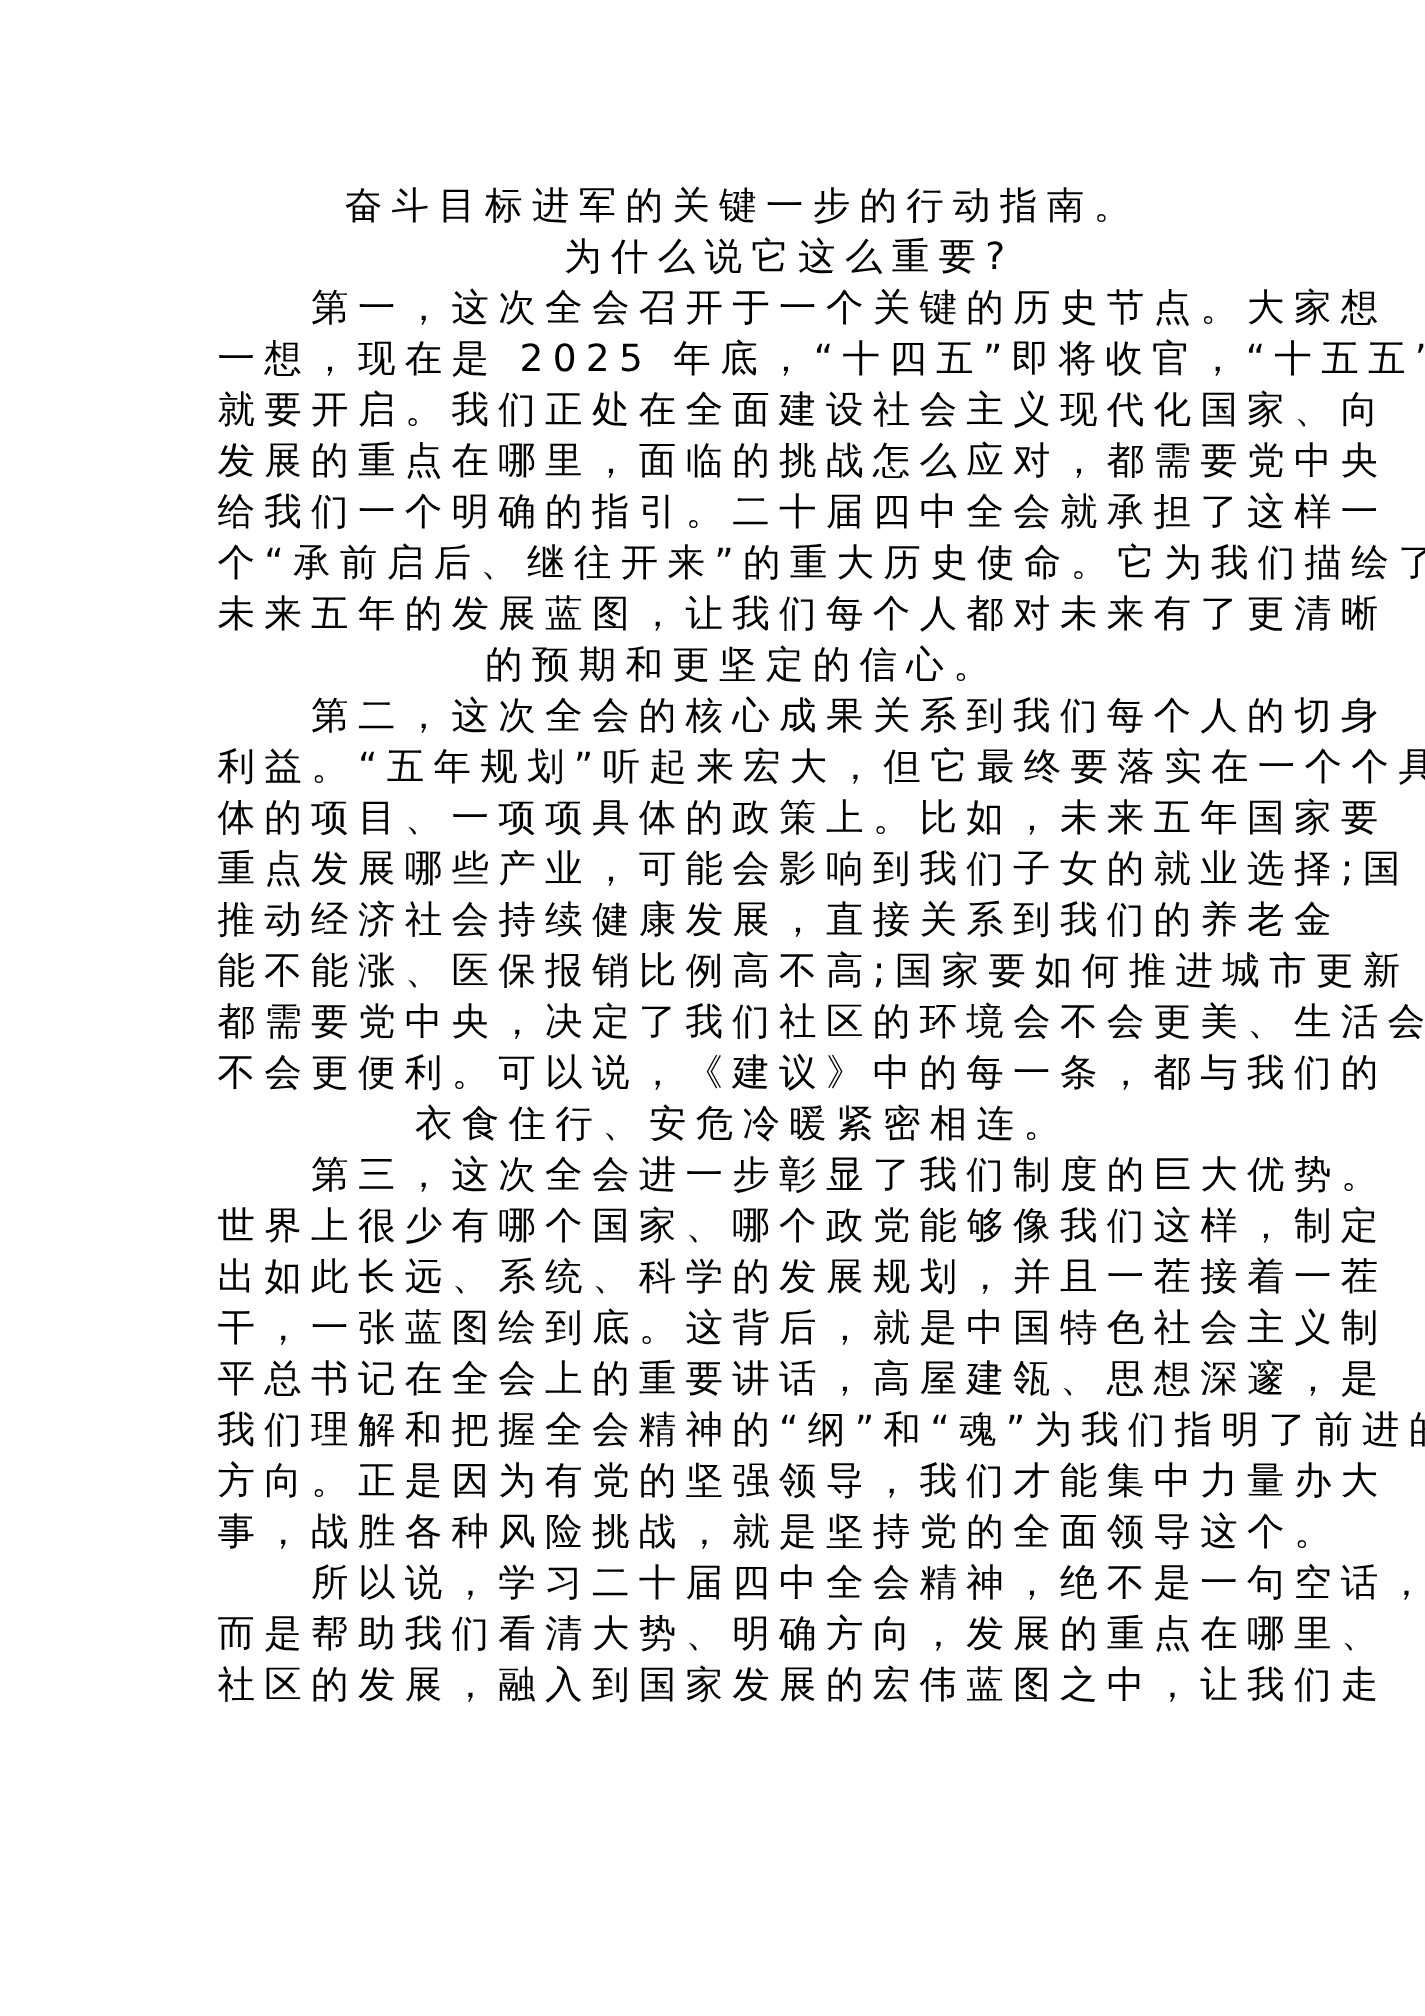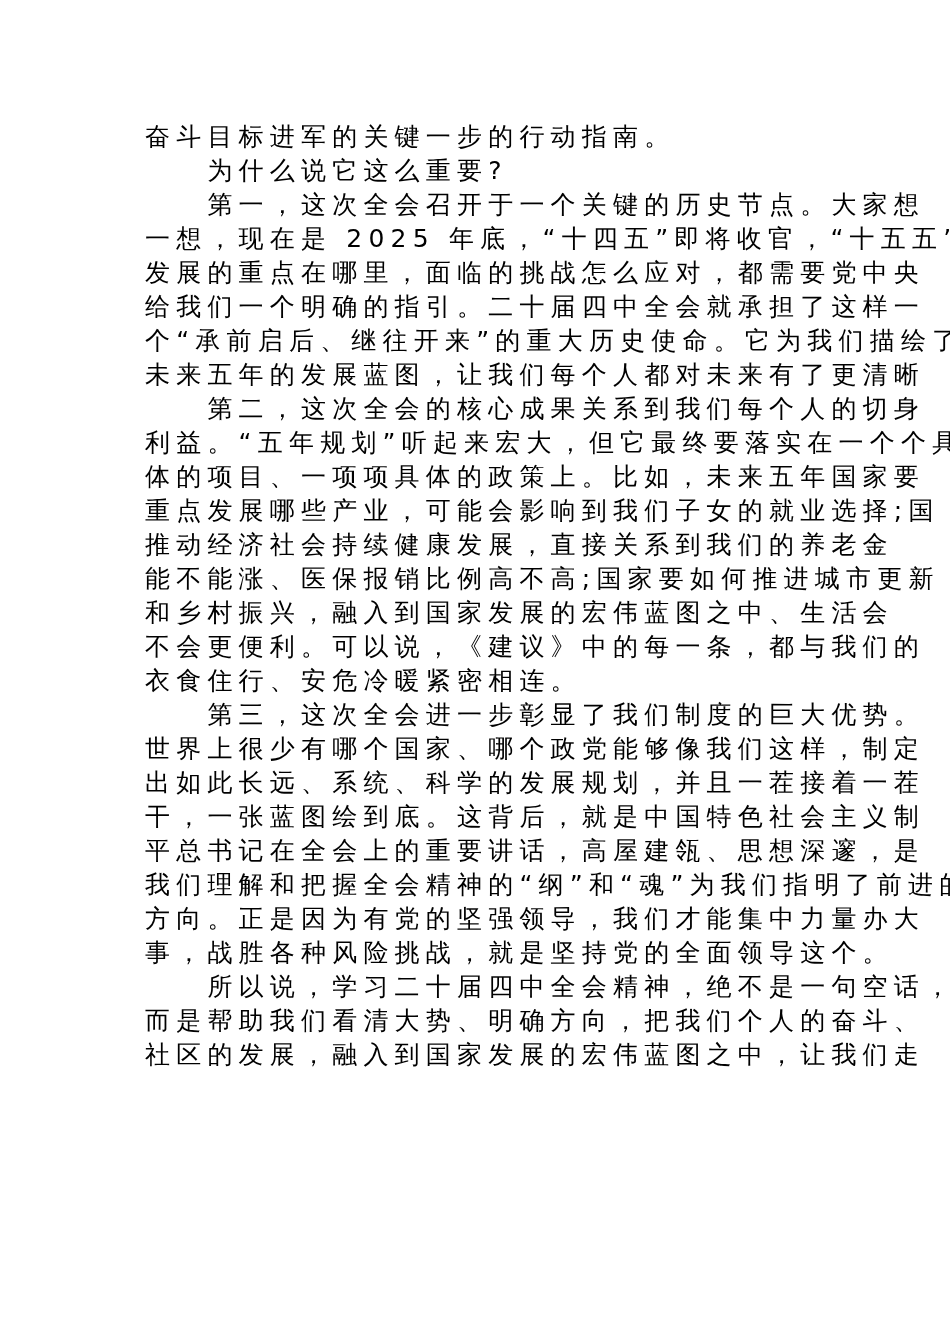--- a/index.html
+++ b/index.html
@@ -1,54 +1,56 @@
 <!DOCTYPE html>
 <html><head>
 <meta charset="utf-8">
 <style>
   html, body { margin: 0; padding: 0; background: #ffffff; }
   body { width: 950px; height: 1344px; position: relative; overflow: hidden; }
   .page {
-    position: absolute; left: 0; top: 0; width: 950px; height: 1156px; background: #ffffff;
+    position: absolute; left: 0; top: 0; width: 950px; height: 1156px; background: #ffffff; text-align: center;
   }
   .text-block {
     position: absolute; left: 145px; top: 120px; width: 700px;
     font-family: "DejaVu Sans", "Liberation Sans", sans-serif;
     font-size: 25px; line-height: 34.03px; color: #000000;
     letter-spacing: 6.2px;
   }
   .line { display: block; white-space: nowrap; height: 34.03px; }
 </style>
 </head>
 <body>
 
 <div class="page">
   <div class="text-block">
     <span class="line">奋斗目标进军的关键一步的行动指南。</span>
     <span class="line">　　为什么说它这么重要?</span>
     <span class="line">　　第一，这次全会召开于一个关键的历史节点。大家想</span>
     <span class="line">一想，现在是 2025 年底，“十四五”即将收官，“十五五”马上</span>
+    <span class="line">就要开启。我们正处在全面建设社会主义现代化国家、向</span>
     <span class="line">发展的重点在哪里，面临的挑战怎么应对，都需要党中央</span>
     <span class="line">给我们一个明确的指引。二十届四中全会就承担了这样一</span>
     <span class="line">个“承前启后、继往开来”的重大历史使命。它为我们描绘了</span>
     <span class="line">未来五年的发展蓝图，让我们每个人都对未来有了更清晰</span>
+    <span class="line">的预期和更坚定的信心。</span>
     <span class="line">　　第二，这次全会的核心成果关系到我们每个人的切身</span>
     <span class="line">利益。“五年规划”听起来宏大，但它最终要落实在一个个具</span>
     <span class="line">体的项目、一项项具体的政策上。比如，未来五年国家要</span>
     <span class="line">重点发展哪些产业，可能会影响到我们子女的就业选择;国</span>
     <span class="line">推动经济社会持续健康发展，直接关系到我们的养老金</span>
     <span class="line">能不能涨、医保报销比例高不高;国家要如何推进城市更新</span>
-    <span class="line">和乡村振兴，融入到国家发展的宏伟蓝图之中、生活会</span>
+    <span class="line">都需要党中央，决定了我们社区的环境会不会更美、生活会</span>
     <span class="line">不会更便利。可以说，《建议》中的每一条，都与我们的</span>
     <span class="line">衣食住行、安危冷暖紧密相连。</span>
     <span class="line">　　第三，这次全会进一步彰显了我们制度的巨大优势。</span>
     <span class="line">世界上很少有哪个国家、哪个政党能够像我们这样，制定</span>
     <span class="line">出如此长远、系统、科学的发展规划，并且一茬接着一茬</span>
     <span class="line">干，一张蓝图绘到底。这背后，就是中国特色社会主义制</span>
     <span class="line">平总书记在全会上的重要讲话，高屋建瓴、思想深邃，是</span>
     <span class="line">我们理解和把握全会精神的“纲”和“魂”为我们指明了前进的</span>
     <span class="line">方向。正是因为有党的坚强领导，我们才能集中力量办大</span>
     <span class="line">事，战胜各种风险挑战，就是坚持党的全面领导这个。</span>
     <span class="line">　　所以说，学习二十届四中全会精神，绝不是一句空话，</span>
-    <span class="line">而是帮助我们看清大势、明确方向，把我们个人的奋斗、</span>
+    <span class="line">而是帮助我们看清大势、明确方向，发展的重点在哪里、</span>
     <span class="line">社区的发展，融入到国家发展的宏伟蓝图之中，让我们走</span>
   </div>
 </div>
 
 </body></html>

